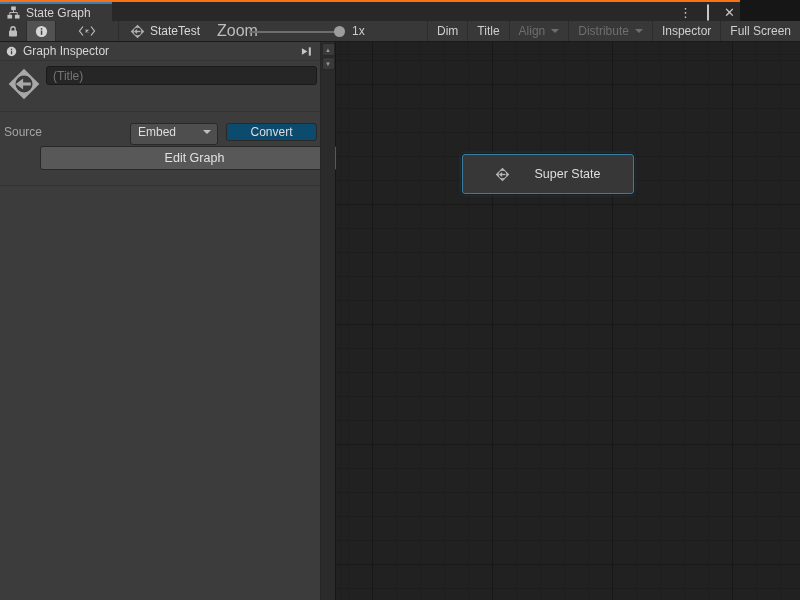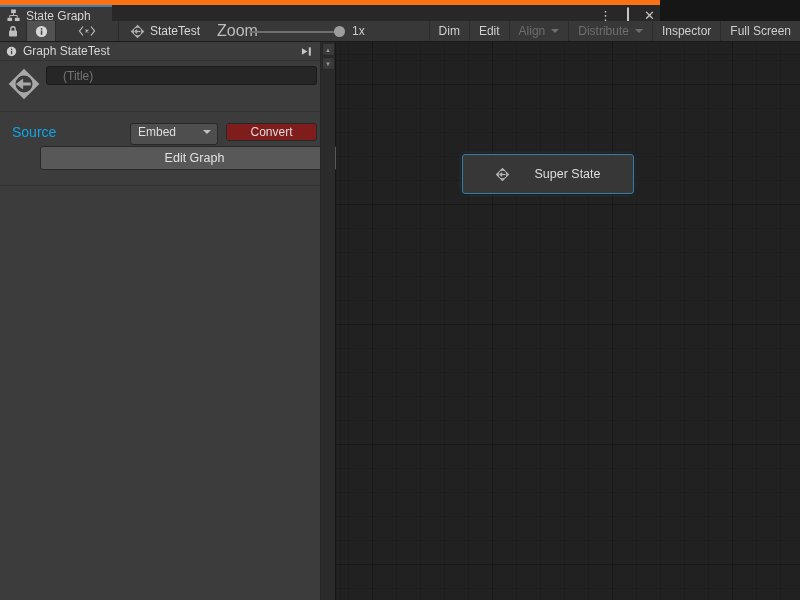--- a/index.html
+++ b/index.html
@@ -1,21 +1,21 @@
 <!DOCTYPE html>
 <html><head>
 <meta charset="utf-8">
 <style>
   * { margin:0; padding:0; box-sizing:border-box; }
   html,body { width:800px; height:600px; overflow:hidden; background:#161616;
     font-family:"Liberation Sans","DejaVu Sans",sans-serif; -webkit-font-smoothing:antialiased; }
   .window { position:absolute; inset:0; }
 
   
-  .tabbar { position:absolute; left:0; top:0; width:660px; height:21px; background:#282828; border-top:5px solid #f97316; }
+  .tabbar { position:absolute; left:0; top:0; width:740px; height:21px; background:#282828; border-top:2px solid #f97316; }
   .tab { position:absolute; left:0; top:0; width:112px; height:21px; background:#383838; display:flex; align-items:center; padding-left:7px; }
   .tab::before { content:""; position:absolute; left:0; top:0; right:0; height:2px; background:#3e7cb1; }
   .tab-label { font-size:12px; color:#d4d4d4; margin-left:6px; white-space:nowrap; }
   .win-controls { position:absolute; right:3px; top:0; height:21px; display:flex; align-items:center; gap:7px; }
   .win-btn { color:#c6c6c6; font-size:13px; width:15px; text-align:center; line-height:21px; cursor:default; }
   .win-box { width:10px; height:9px; border:1.5px solid #c6c6c6; border-radius:1px; }
 
   
   .toolbar { position:absolute; left:0; top:21px; width:800px; height:21px; background:#383838; border-bottom:1px solid #1a1a1a; }
   .tb-seg { position:absolute; top:0; height:20px; display:flex; align-items:center; justify-content:center; border-right:1px solid #2c2c2c; }
@@ -33,31 +33,31 @@
   .tb-btn.disabled { color:#6e6e6e; }
   .caret { display:inline-block; width:0; height:0; border-left:4px solid transparent; border-right:4px solid transparent; border-top:4px solid #c0c0c0; margin-left:6px; }
   .caret.dim { border-top-color:#6e6e6e; }
 
   
   .inspector { position:absolute; left:0; top:42px; width:335px; height:558px; background:#3c3c3c; }
   .insp-header { position:absolute; left:0; top:0; width:320px; height:19px; display:flex; align-items:center; padding-left:6px; border-bottom:1px solid #333333; }
   .insp-title { font-size:12px; color:#d6d6d6; margin-left:6px; }
   .panel-max-btn { position:absolute; left:298px; top:2px; width:17px; height:15px; display:flex; align-items:center; justify-content:center; }
   .big-icon { position:absolute; left:7px; top:25px; }
-  .insp-input { position:absolute; left:46px; width:271px; height:19px; background:#262626; border:1px solid #1a1a1a; border-radius:3px; color:#9a9a9a; font-size:12px; padding:0 16px; outline:none; font-family:inherit; }
+  .insp-input { position:absolute; left:46px; width:271px; height:19px; background:#262626; border:1px solid #1a1a1a; border-radius:3px; color:#9a9a9a; font-size:12px; padding:0 6px; outline:none; font-family:inherit; }
   .insp-input::placeholder { color:#757575; }
   .in-title { top:24px; }
   .in-summary { top:46px; }
   .divider { position:absolute; left:0; width:320px; height:1px; background:#333333; }
   .div1 { top:69px; }
   .div2 { top:143px; }
-  .src-label { position:absolute; left:12px; top:81px; height:18px; line-height:18px; font-size:14px; color:#0ea5e9; }
+  .src-label { position:absolute; left:4px; top:81px; height:18px; line-height:18px; font-size:12px; color:#a3a3a3; }
   .dropdown { position:absolute; left:130px; top:81px; width:88px; height:22px; background:#4e4e4e; border:1px solid #282828; border-radius:3px; font-size:12px; color:#dddddd; line-height:16px; padding-left:7px; }
   .dropdown .caret { position:absolute; right:6px; top:6px; margin:0; }
-  .btn { background:#7f1d1d; border:1px solid #282828; border-radius:3px; color:#dddddd; font-size:12px; text-align:center; }
+  .btn { background:#0c4a6e; border:1px solid #282828; border-radius:3px; color:#dddddd; font-size:12px; text-align:center; }
   .convert-btn { position:absolute; left:226px; top:81px; width:91px; height:18px; line-height:16px; }
   .edit-graph-btn { position:absolute; left:8px; top:104px; width:309px; height:24px; line-height:22px; background:#585858; font-size:12.5px; color:#e2e2e2;margin-left:32px; }
   .scrollbar { position:absolute; left:320px; top:0; width:15px; height:558px; background:#2b2b2b; border-left:1px solid #262626; }
   .sb-btn { width:13px; height:13px; margin:1px auto 0 auto; background:#3a3a3a; border:1px solid #272727; border-radius:2px; display:flex; align-items:center; justify-content:center; font-size:6px; color:#9a9a9a; line-height:1; }
 
   
   .canvas { position:absolute; left:336px; top:42px; width:464px; height:558px; background-color:#212121;
     background-image:
       repeating-linear-gradient(to right, #181818 0 1px, transparent 1px 120px),
       repeating-linear-gradient(to bottom, #181818 0 1px, transparent 1px 120px),
@@ -135,21 +135,21 @@
     </div>
     <span class="zoom-label">Zoom</span>
     <div class="zoom-track"></div>
     <div class="zoom-handle"></div>
     <span class="zoom-value">1x</span>
     <div class="tb-right">
       <div class="tb-btn">
           <span>Dim</span>
         </div>
       <div class="tb-btn">
-          <span>Edit</span>
+          <span>Title</span>
         </div>
       <div class="tb-btn disabled">
           <span>Align</span>
           <span class="caret dim"></span>
         </div>
       <div class="tb-btn disabled">
           <span>Distribute</span>
           <span class="caret dim"></span>
         </div>
       <div class="tb-btn">
@@ -163,21 +163,21 @@
 
   <div class="inspector">
     <div class="insp-header">
       <span>
         <svg width="11" height="11" viewBox="0 0 14 14">
           <circle cx="7" cy="7" r="6" fill="#cfcfcf"></circle>
           <rect x="6.2" y="3.4" width="1.7" height="1.7" fill="#474747"></rect>
           <rect x="6.2" y="6" width="1.7" height="4.6" fill="#474747"></rect>
         </svg>
       </span>
-      <span class="insp-title">Graph StateTest</span>
+      <span class="insp-title">Graph Inspector</span>
     </div>
     <div class="panel-max-btn">
       <span>
         <svg width="13" height="11" viewBox="0 0 14 12">
           <polygon points="2,2.5 8,6 2,9.5" fill="#c6c6c6"></polygon>
           <rect x="9.5" y="1.5" width="2.2" height="9" fill="#c6c6c6"></rect>
         </svg>
       </span>
     </div>
 

